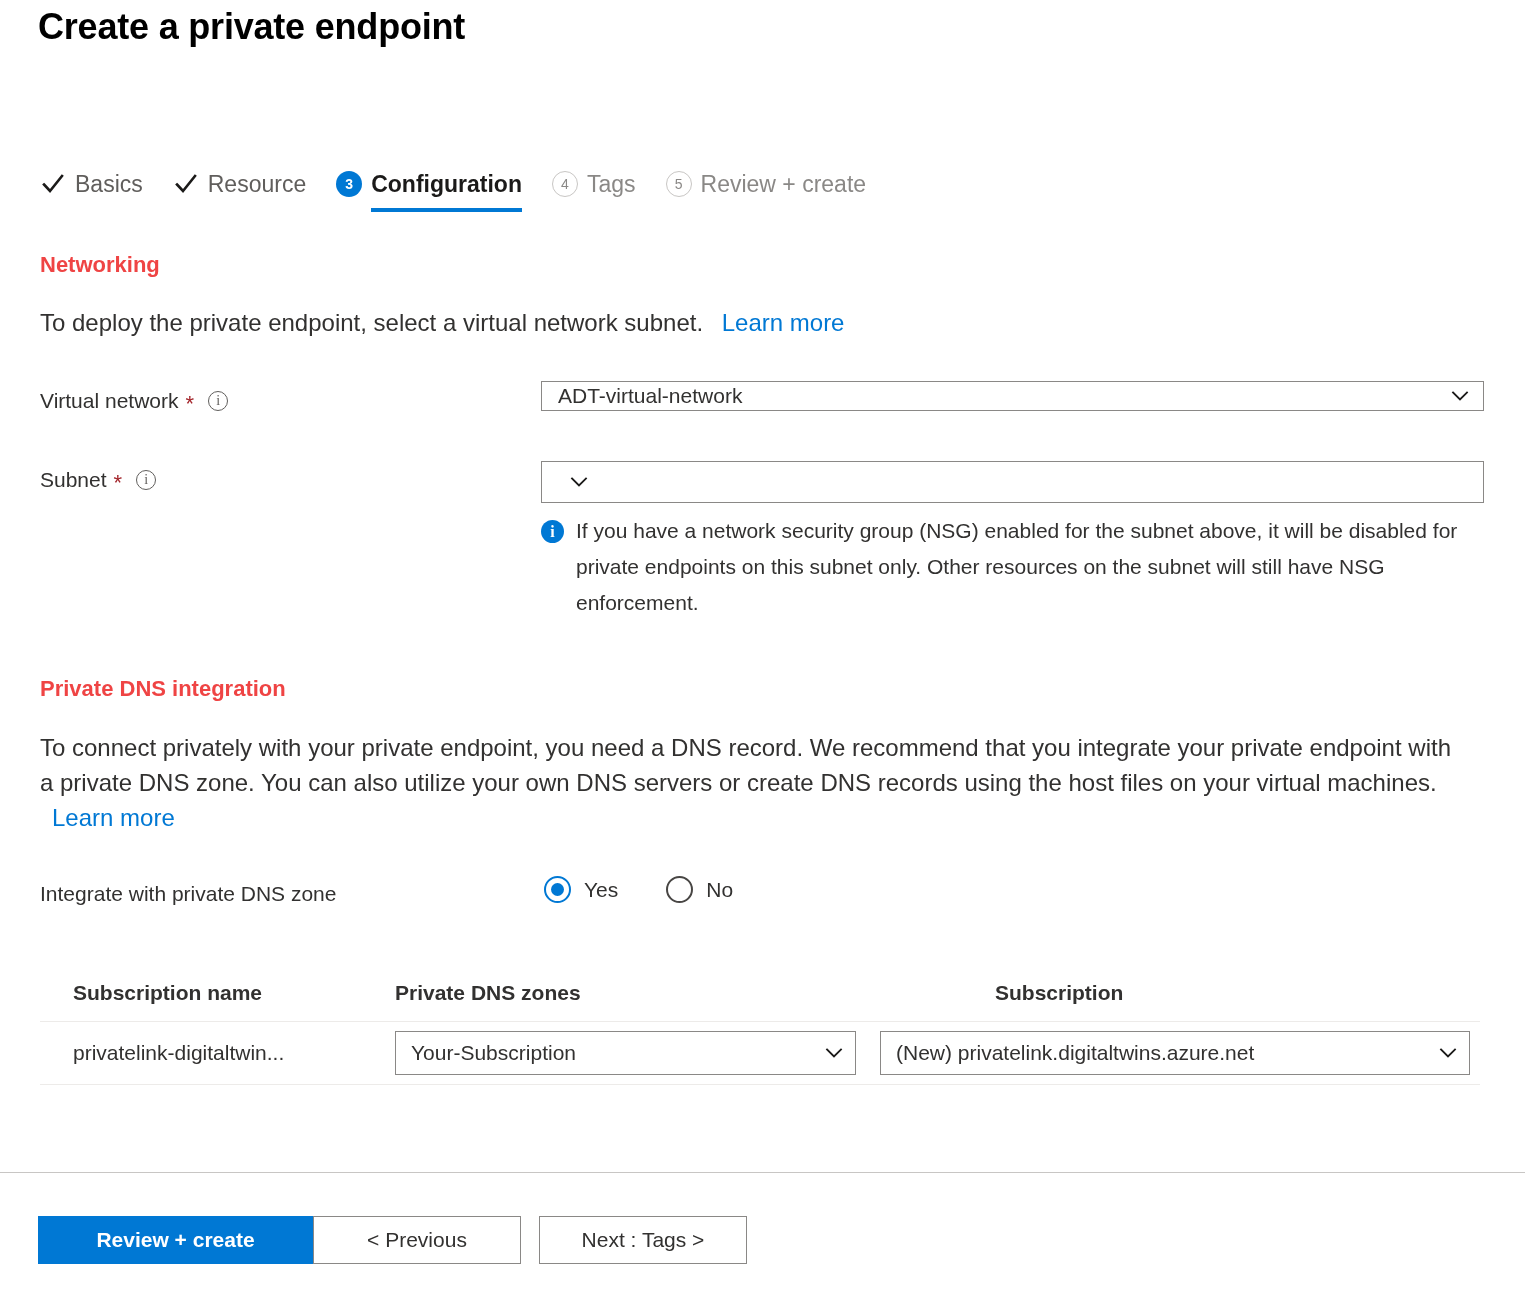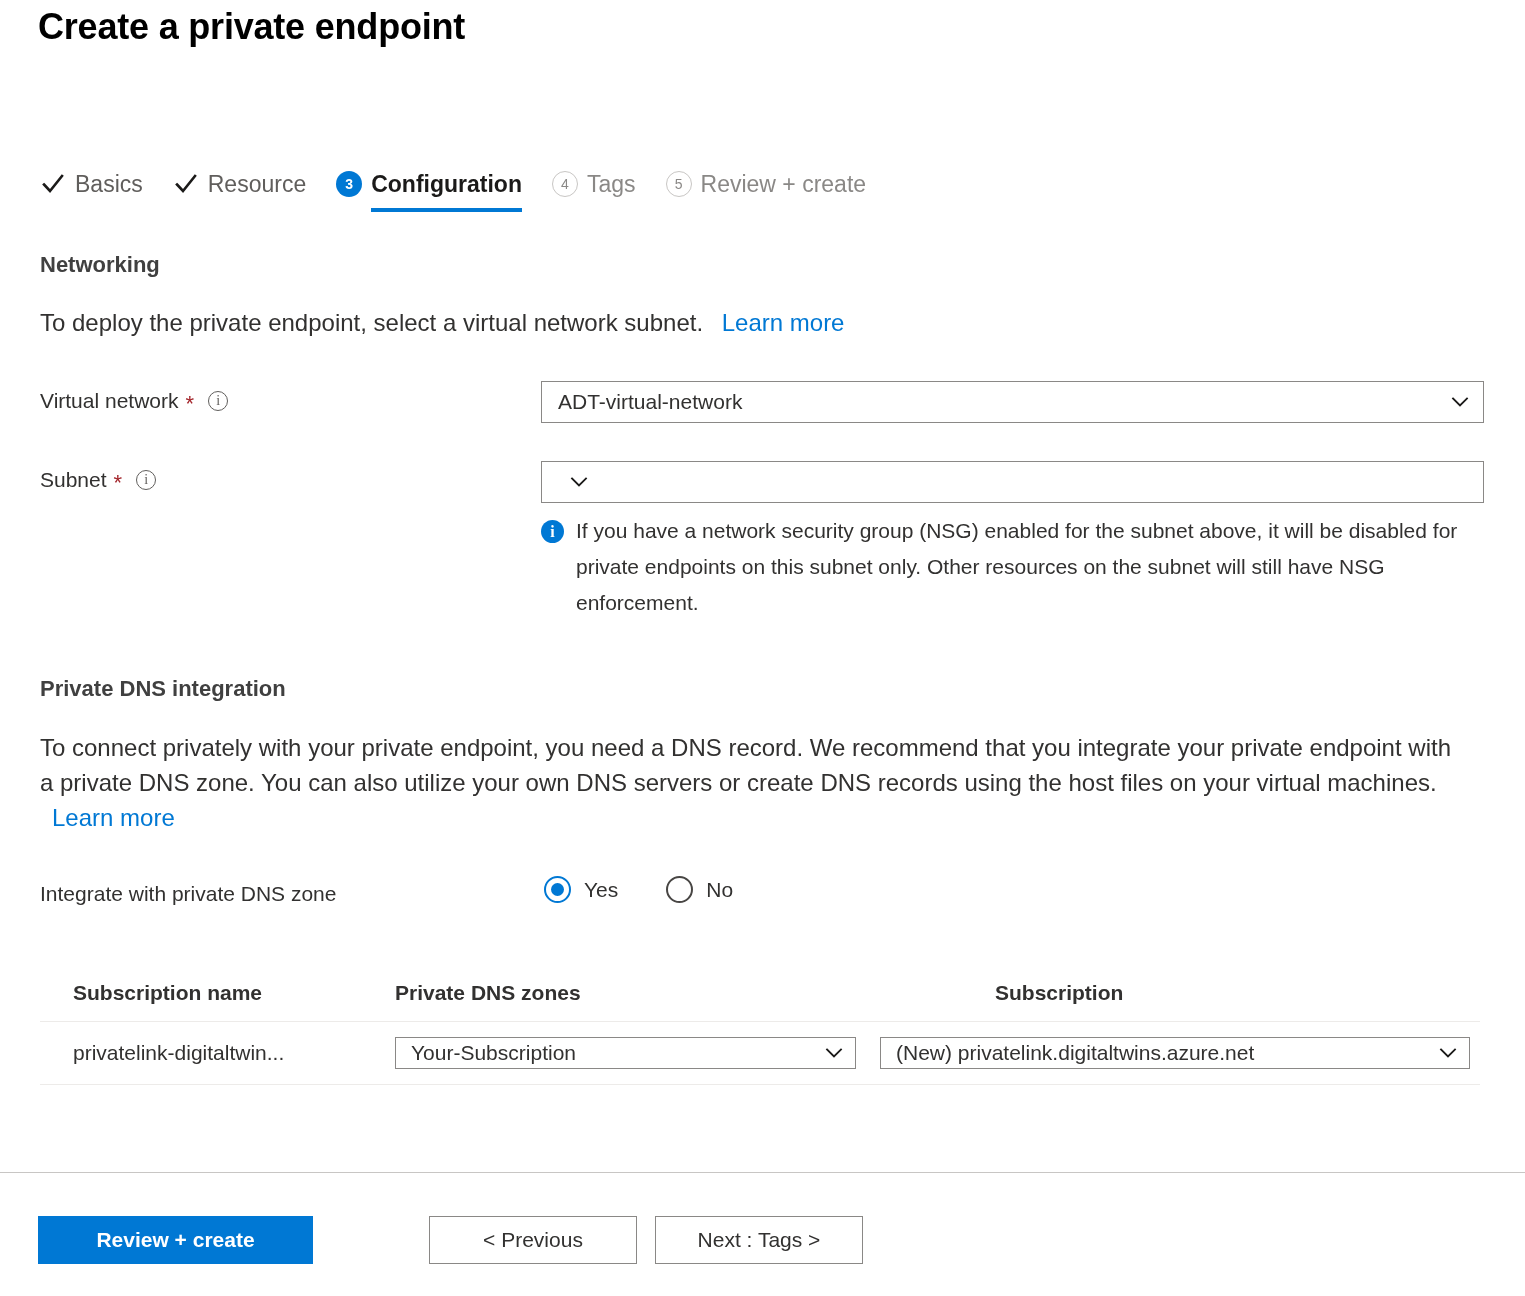--- a/index.html
+++ b/index.html
@@ -84,21 +84,21 @@
     bottom: -5px;
     height: 4px;
     background: #0078d4;
   }
 
   
   .section-heading {
     position: absolute;
     font-size: 22px;
     font-weight: 700;
-    color: #404040;
+    color: #ef4444;
   }
   .body-text {
     position: absolute;
     font-size: 24px;
     color: #323130;
     line-height: 35px;
   }
   a.link {
     color: #0078d4;
     text-decoration: none;
@@ -260,21 +260,21 @@
     color: #323130;
     white-space: nowrap;
     overflow: hidden;
     text-overflow: ellipsis;
     padding-right: 18px;
   }
   .inline-dd {
     position: relative;
     border: 1px solid #8a8886;
     background: #fff;
-    height: 32px;
+    height: 44px;
     display: flex;
     align-items: center;
     padding: 0 10px 0 15px;
     font-size: 21px;
     color: #323130;
     cursor: pointer;
   }
   .inline-dd .dd-value {
     flex: 1 1 auto;
     overflow: hidden;
@@ -315,21 +315,21 @@
     border: 1px solid #0078d4;
     font-weight: 700;
     width: 275px;
   }
   .btn-secondary {
     background: #ffffff;
     color: #323130;
     border: 1px solid #8a8886;
     min-width: 208px;
   }
-  .btn-gap-large { margin-left: 116px; }
+  .btn-gap-large { }
   .btn-gap { margin-left: 18px; }
 </style>
 </head>
 <body>
 
 <div class="page-title">Create a private endpoint</div>
 
 <div class="tabs">
 
   <div class="tab done">
@@ -373,21 +373,21 @@
 <div class="body-text" style="left:40px; top:305px;">
   <span>To deploy the private endpoint, select a virtual network subnet.</span>
   <a class="link" style="margin-left:12px;">Learn more</a>
 </div>
 
 <div class="field-label" style="left:40px; top:389px;">
   <span>Virtual network</span>
   <span class="req-star">*</span>
   <span class="info-circle">i</span>
 </div>
-<div class="dropdown" style="left:541px; top:381px; width:943px; height:42px;">
+<div class="dropdown" style="left:541px; top:381px; width:943px; height:30px;">
   <span class="dd-value">ADT-virtual-network</span>
   <span class="chev">
     <svg viewBox="0 0 22 22" width="22" height="22" aria-hidden="true">
       <path d="M4 7.5 L11 14.5 L18 7.5" fill="none" stroke="#1b1a19" stroke-width="1.8" stroke-linecap="square"></path>
     </svg>
   </span>
 </div>
 
 <div class="field-label" style="left:40px; top:468px;">
   <span>Subnet</span>

